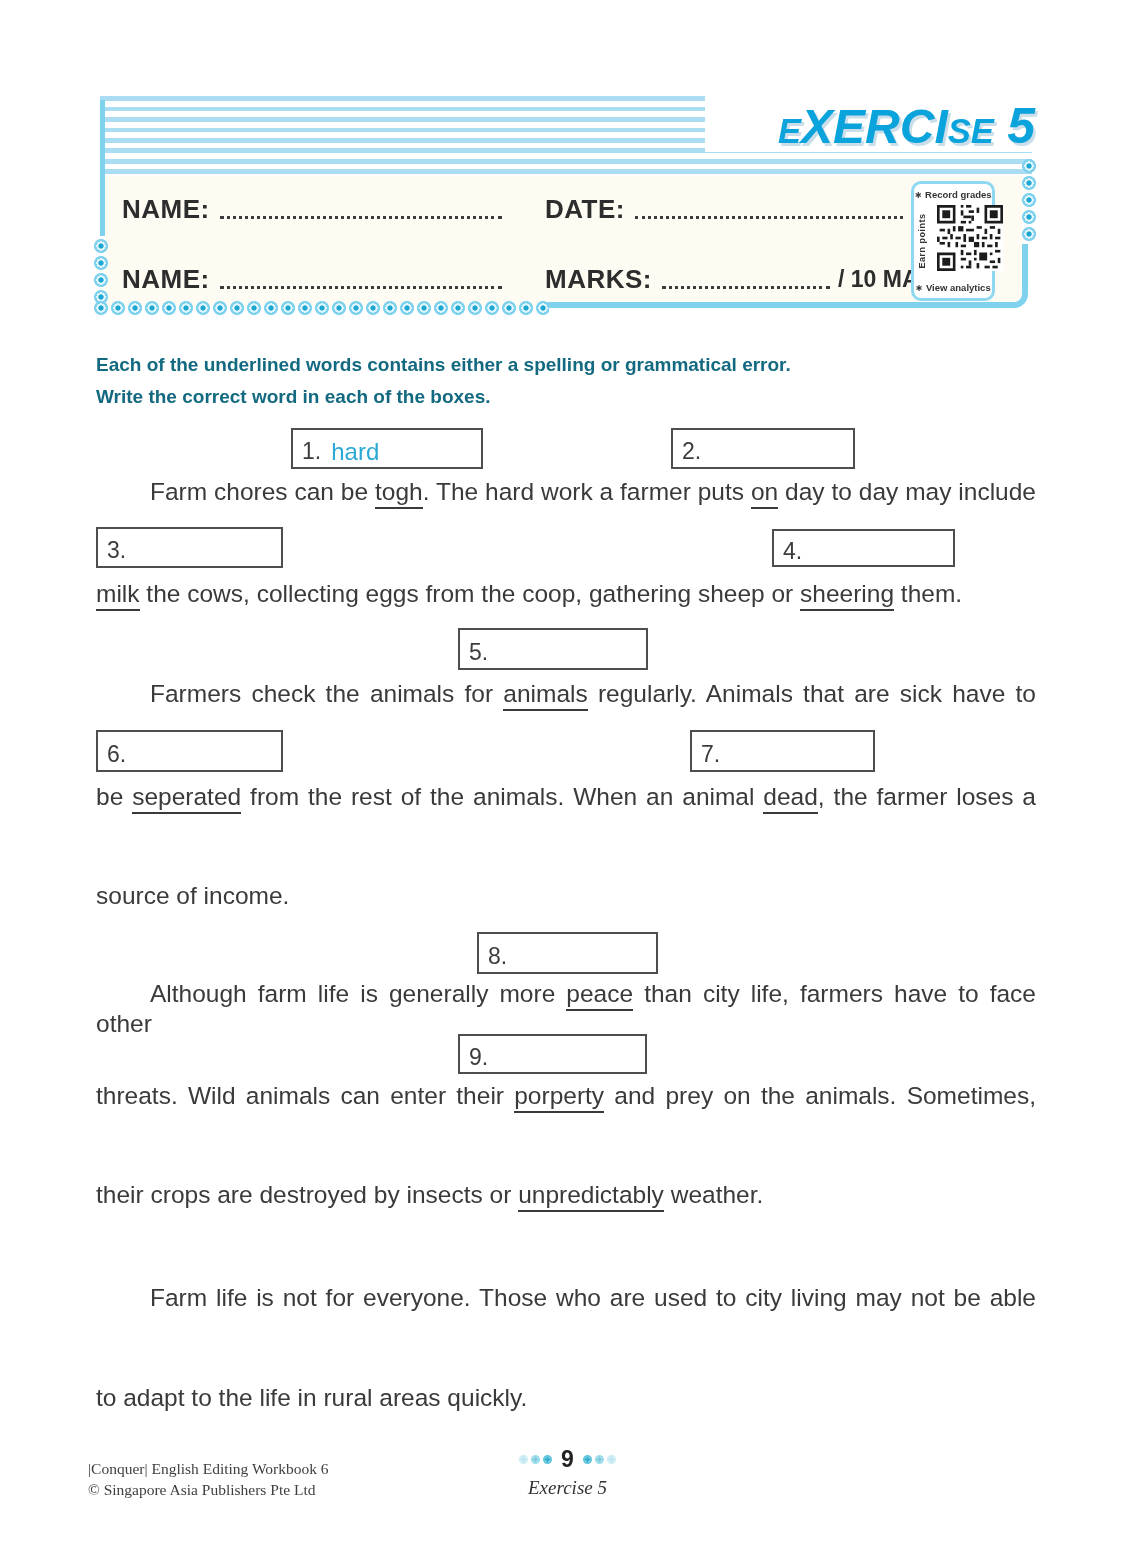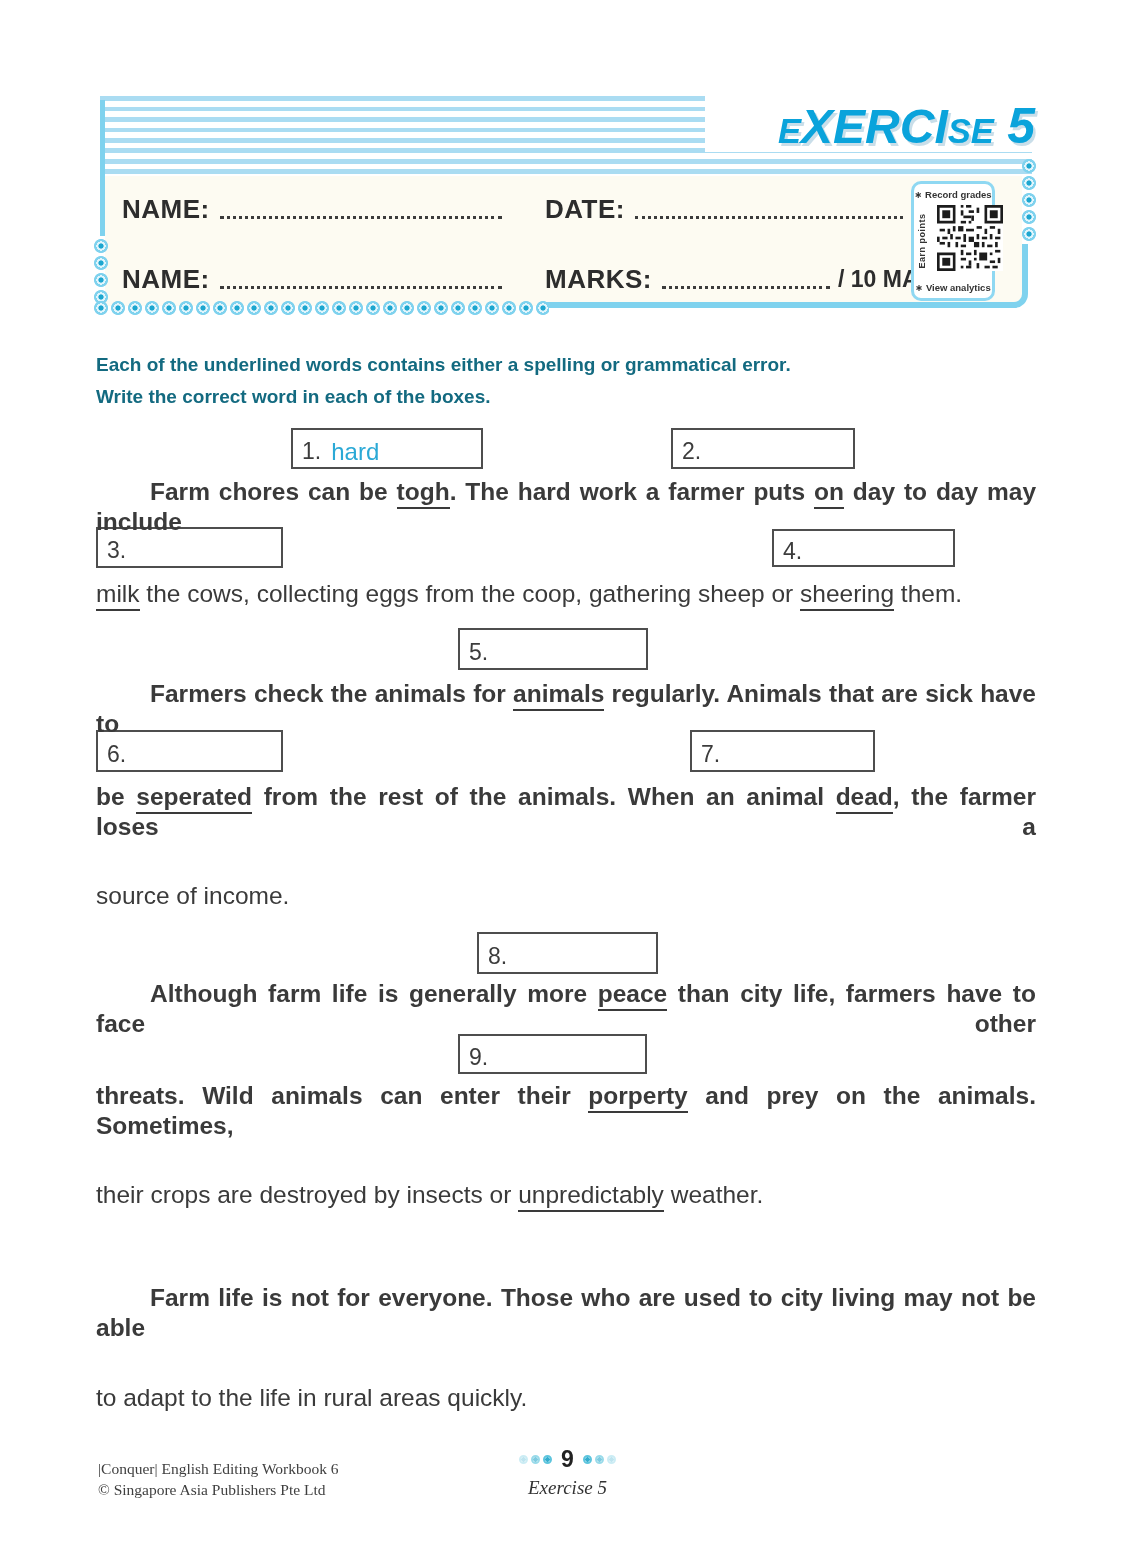--- a/index.html
+++ b/index.html
@@ -92,28 +92,28 @@
   }
   .anum { font-size:23px; color:#3c3c3c; padding-left:9px; padding-top:6px; }
   .aval { font-size:24px; color:#2ba9d6; margin-left:10px; padding-top:6px; }
 
   
   .pline {
     position:absolute; left:96px; width:940px;
     font-size:24.5px; line-height:30px; color:#3a3a3a; white-space:normal;
   }
   .pline.ind { text-indent:54px; }
-  .pline.just { text-align:justify; text-align-last:justify;font-weight:bold; }
+  .pline.just { text-align:justify; text-align-last:justify; }
   .pline .u { border-bottom:2.5px solid #3a3a3a; padding-bottom:2px; }
 
   
   .footer-left {
     position:absolute; left:88px; top:1458px;
     font-family:"Liberation Serif","DejaVu Serif",serif;
-    font-size:15.5px; line-height:21px; color:#3f3f3f;margin-left:10px;
+    font-size:15.5px; line-height:21px; color:#3f3f3f;
   }
   .pagenum-row {
     position:absolute; left:0; top:1446px; width:100%;
     text-align:center; white-space:nowrap;
   }
   .pagenum { font-size:23px; font-weight:bold; color:#222; margin:0 8px; vertical-align:middle; }
   .pgdots i {
     display:inline-block; width:9px; height:9px; border-radius:50%;
     border:2px solid #55c2dc; margin:0 1.5px; vertical-align:middle;
     background:radial-gradient(circle,#2aa9cc 0 2px,rgba(0,0,0,0) 2.6px);

